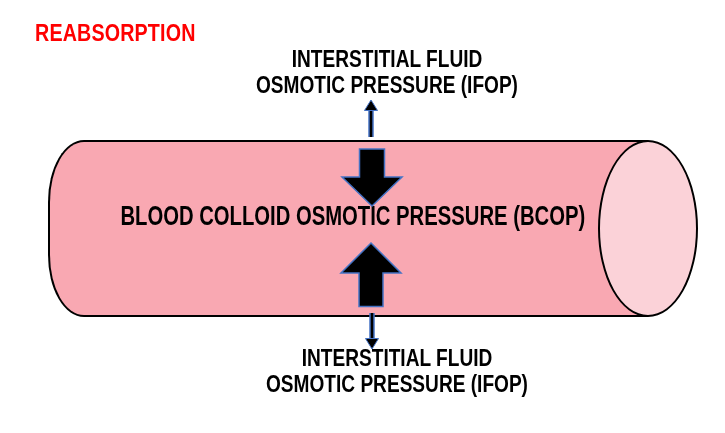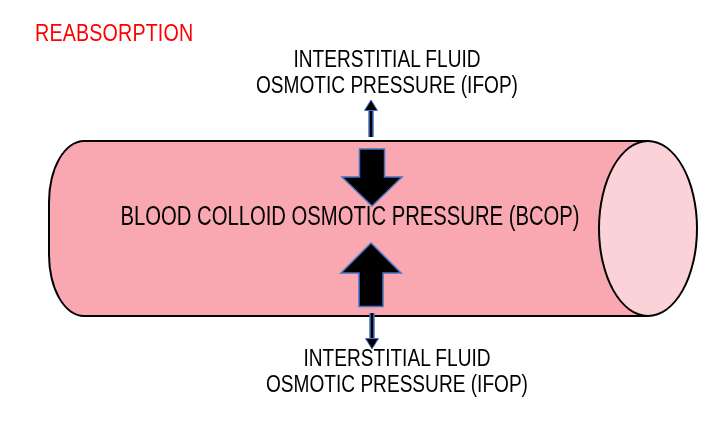--- a/index.html
+++ b/index.html
@@ -7,21 +7,21 @@
     padding: 0;
     background: #ffffff;
   }
   .stage {
     position: relative;
     width: 725px;
     height: 433px;
     background: var(--background, #ffffff);
     overflow: hidden;
     font-family: "Liberation Sans", "DejaVu Sans", sans-serif;
-    font-weight: normal;
+    font-weight: bold;
     color: var(--text-black, #000000);
   }
   .title {
     position: absolute;
     left: 35px;
     top: 19px;
     font-size: 24px;
     letter-spacing: 0.2px;
     color: var(--title-red, #ff0000);
     transform: scaleX(0.82);

